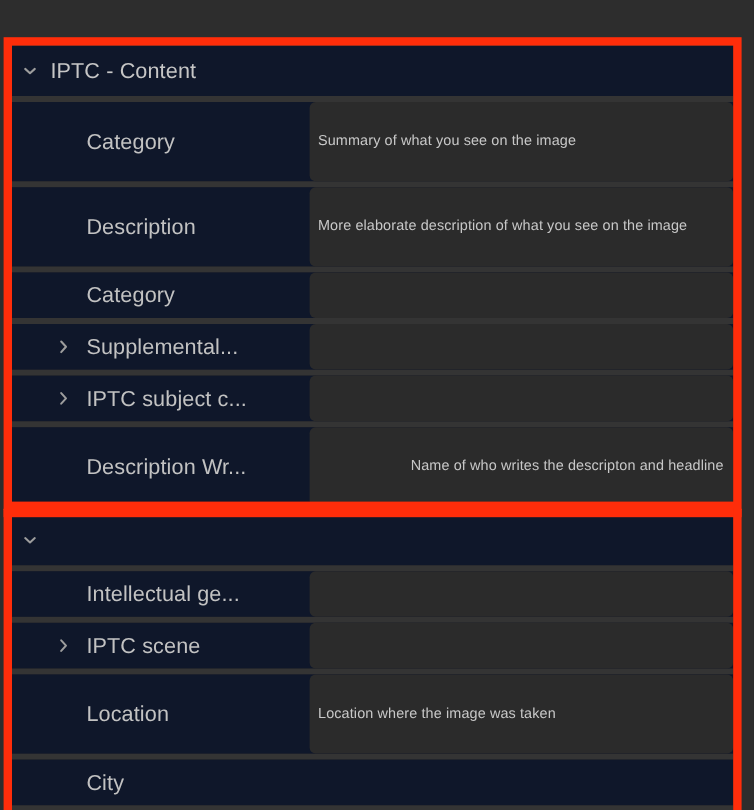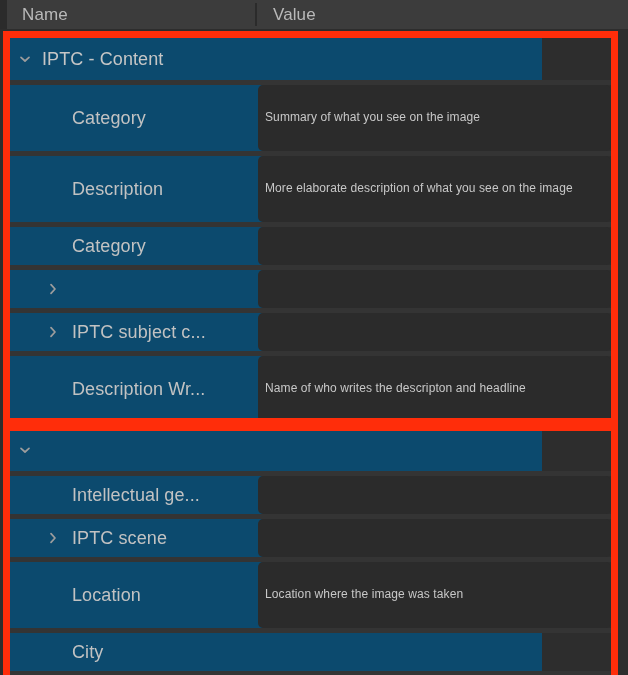--- a/index.html
+++ b/index.html
@@ -75,22 +75,22 @@
     position: absolute;
     left: 10px;
     top: 38px;
     width: 601px;
     height: 637px;
     overflow: hidden;
   }
 
   .tree-row {
     position: relative;
-    width: 532px;
-    background: #0c4a6e;
+    width: 601px;
+    background: #0f172a;
     display: flex;
     align-items: center;
     box-sizing: border-box;
   }
 
   .group-row { height: 42px; }
   .field-row { box-sizing: border-box; }
 
   .chevron {
     position: absolute;
@@ -137,25 +137,20 @@
   
   .row-gap { width: 601px; height: 5px; background: #343434; }
 
   .section-gap { width: 601px; height: 7px; background: transparent; }
 </style>
 </head>
 <body>
 
 <div class="metadata-panel">
 
-  <div class="table-header">
-    <div class="col-head col-head-name">Name</div>
-    <div class="col-divider"></div>
-    <div class="col-head col-head-value">Value</div>
-  </div>
 
   <div class="tree-body" id="tree-body">
       <div class="tree-row group-row">
         <span class="chevron chevron-group">
           <svg width="16" height="16" viewBox="0 0 16 16" fill="none">
             <path d="M4 6.4 L8 10 L12 6.4" stroke="currentColor" stroke-width="1.7" stroke-linecap="round" stroke-linejoin="round"></path>
           </svg>
         </span>
         <span class="row-label group-label">IPTC - Content</span>
       </div>
@@ -180,40 +175,41 @@
           <span class="value-text"></span>
         </div>
       </div>
       <div class="row-gap"></div>
       <div class="tree-row field-row" style="height: 38px;">
         <span class="chevron chevron-child" style="top: 10px;">
           <svg width="16" height="16" viewBox="0 0 16 16" fill="none">
             <path d="M6 3.6 L10 8 L6 12.4" stroke="currentColor" stroke-width="1.7" stroke-linecap="round" stroke-linejoin="round"></path>
           </svg>
         </span>
+        <span class="row-label field-label">Supplemental...</span>
         <div class="value-cell" style="height: 38px; top: 0px;">
           <span class="value-text"></span>
         </div>
       </div>
       <div class="row-gap"></div>
       <div class="tree-row field-row" style="height: 38px;">
         <span class="chevron chevron-child" style="top: 10px;">
           <svg width="16" height="16" viewBox="0 0 16 16" fill="none">
             <path d="M6 3.6 L10 8 L6 12.4" stroke="currentColor" stroke-width="1.7" stroke-linecap="round" stroke-linejoin="round"></path>
           </svg>
         </span>
         <span class="row-label field-label">IPTC subject c...</span>
         <div class="value-cell" style="height: 38px; top: 0px;">
           <span class="value-text"></span>
         </div>
       </div>
       <div class="row-gap"></div>
       <div class="tree-row field-row" style="height: 66px;">
         <span class="row-label field-label">Description Wr...</span>
-        <div class="value-cell" style="height: 66px; top: 0px;">
+        <div class="value-cell" style="height: 66px; top: 0px; text-align: right;">
           <span class="value-text">Name of who writes the descripton and headline</span>
         </div>
       </div>
       <div class="section-gap"></div>
       <div class="tree-row group-row">
         <span class="chevron chevron-group">
           <svg width="16" height="16" viewBox="0 0 16 16" fill="none">
             <path d="M4 6.4 L8 10 L12 6.4" stroke="currentColor" stroke-width="1.7" stroke-linecap="round" stroke-linejoin="round"></path>
           </svg>
         </span>

